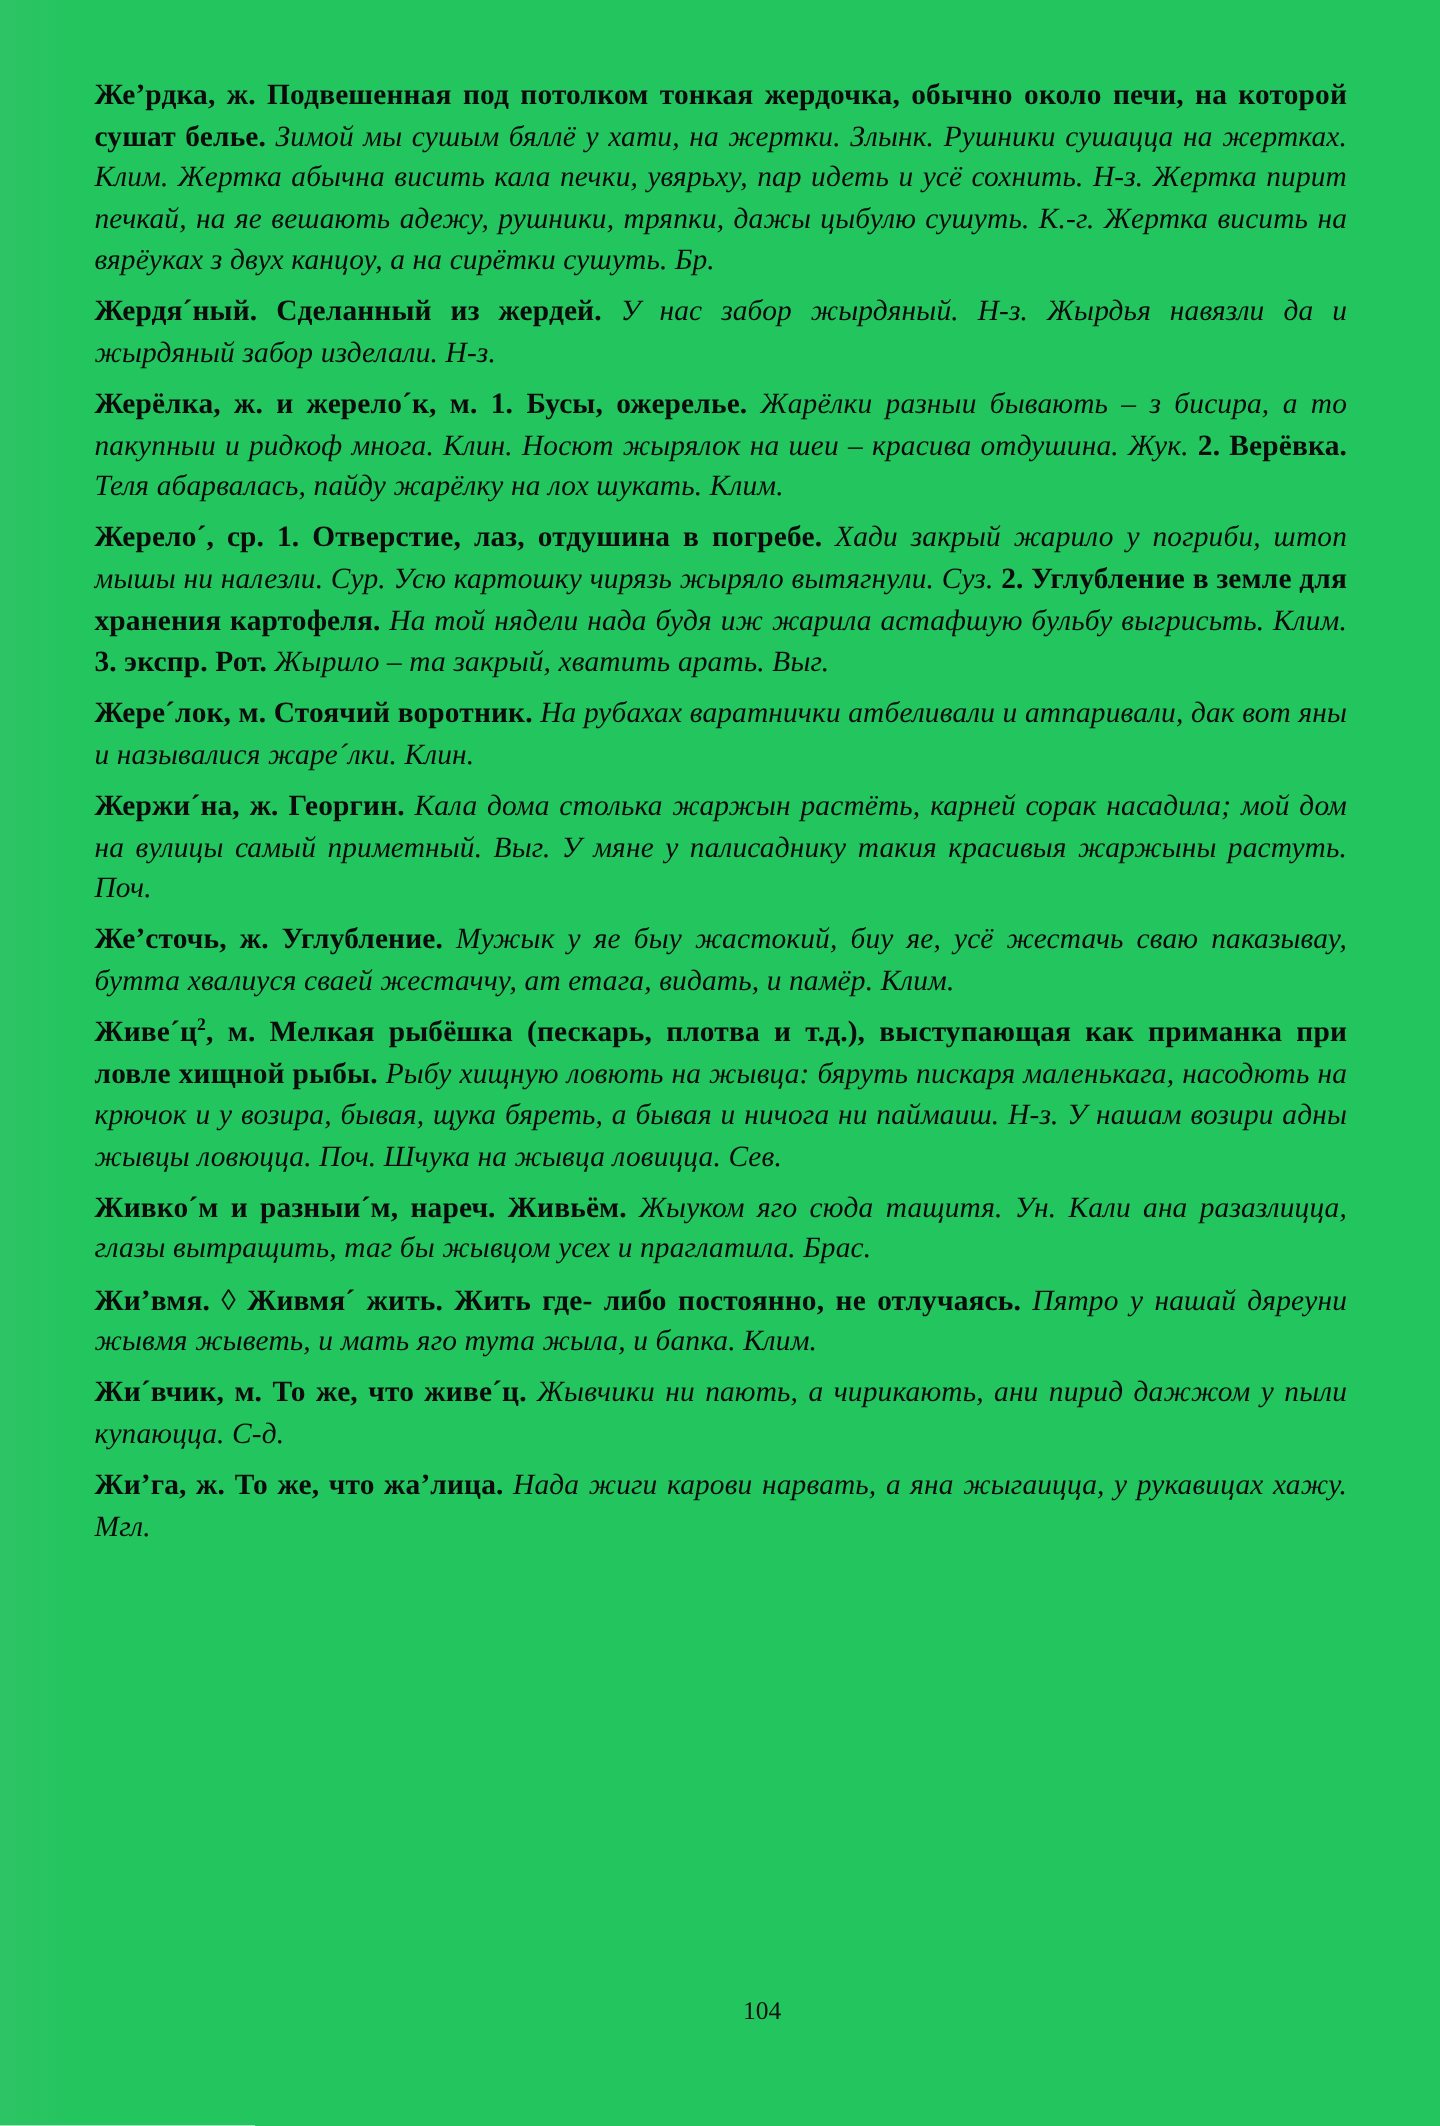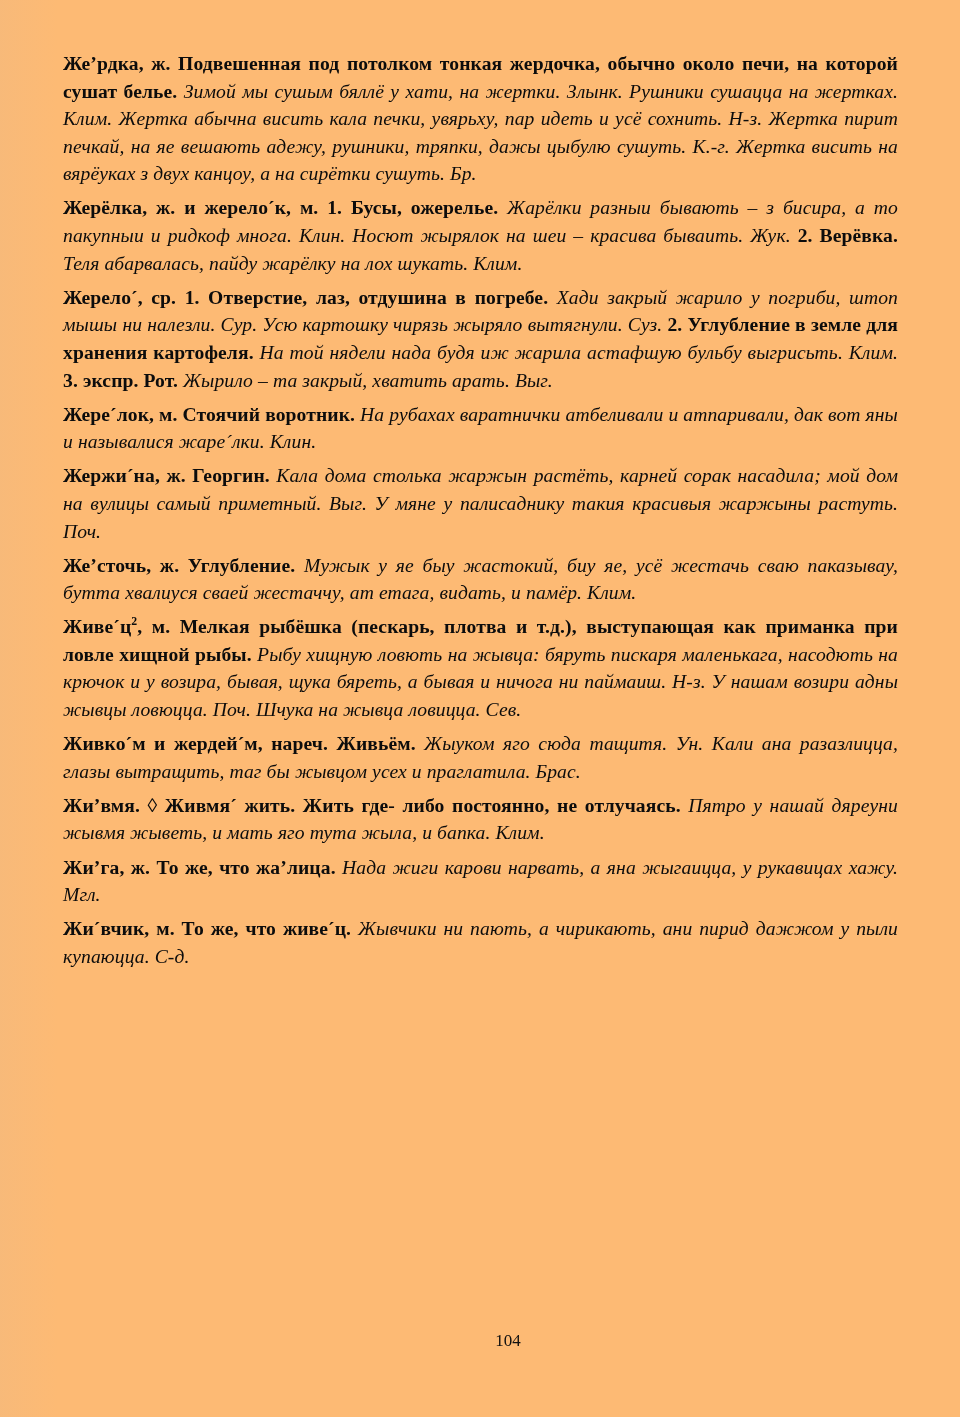--- a/index.html
+++ b/index.html
@@ -5,21 +5,21 @@
   html, body {
     margin: 0;
     padding: 0;
     background: #ffffff;
   }
   .page {
     position: relative;
     width: 960px;
     height: 1417px;
     margin: 0 auto;
-    background: #fdba74;
+    background: #22c55e;
     overflow: hidden;
     font-family: "Liberation Serif", serif;
     color: #0c0c0c;
   }
   
   .scan-noise {
     position: absolute;
     left: 0; top: 0;
     width: 58px; height: 100%;
     background: linear-gradient(90deg, rgba(180,180,180,0.08), rgba(255,255,255,0));
@@ -56,25 +56,26 @@
     margin-left: 28px;
   }
 </style>
 </head>
 <body>
 
 <div class="page">
   <div class="scan-noise"></div>
   <div class="text-block">
       <p class="entry"><span class="seg-b">Же’рдка, ж. Подвешенная под потолком тонкая жердочка, обычно около печи, на которой сушат белье. </span><span class="seg-i">Зимой мы сушым бяллё у хати, на жертки. Злынк. Рушники сушацца на жертках. Клим. Жертка абычна висить кала печки, увярьху, пар идеть и усё сохнить. Н-з. Жертка пирит печкай, на яе вешають адежу, рушники, тряпки, дажы цыбулю сушуть. К.-г. Жертка висить на вярёуках з двух канцоу, а на сирётки сушуть. Бр.</span></p>
-      <p class="entry"><span class="seg-b">Жерёлка, ж. и жерело´к, м. 1. Бусы, ожерелье. </span><span class="seg-i">Жарёлки разныи бывають – з бисира, а то пакупныи и ридкоф многа. Клин. Носют жырялок на шеи – красива бываить. Жук. </span><span class="seg-b">2. Верёвка. </span><span class="seg-i">Теля абарвалась, пайду жарёлку на лох шукать. Клим.</span></p>
+      <p class="entry"><span class="seg-b">Жердя´ный. Сделанный из жердей. </span><span class="seg-i">У нас забор жырдяный. Н-з. Жырдья навязли да и жырдяный забор изделали. Н-з.</span></p>
+      <p class="entry"><span class="seg-b">Жерёлка, ж. и жерело´к, м. 1. Бусы, ожерелье. </span><span class="seg-i">Жарёлки разныи бывають – з бисира, а то пакупныи и ридкоф многа. Клин. Носют жырялок на шеи – красива отдушина. Жук. </span><span class="seg-b">2. Верёвка. </span><span class="seg-i">Теля абарвалась, пайду жарёлку на лох шукать. Клим.</span></p>
       <p class="entry"><span class="seg-b">Жерело´, ср. 1. Отверстие, лаз, отдушина в погребе. </span><span class="seg-i">Хади закрый жарило у погриби, штоп мышы ни налезли. Сур. Усю картошку чирязь жыряло вытягнули. Суз. </span><span class="seg-b">2. Углубление в земле для хранения картофеля. </span><span class="seg-i">На той нядели нада будя иж жарила астафшую бульбу выгрисьть. Клим. </span><span class="seg-b">3. экспр. Рот. </span><span class="seg-i">Жырило – та закрый, хватить арать. Выг.</span></p>
       <p class="entry"><span class="seg-b">Жере´лок, м. Стоячий воротник. </span><span class="seg-i">На рубахах варатнички атбеливали и атпаривали, дак вот яны и называлися жаре´лки. Клин.</span></p>
       <p class="entry"><span class="seg-b">Жержи´на, ж. Георгин. </span><span class="seg-i">Кала дома столька жаржын растёть, карней сорак насадила; мой дом на вулицы самый приметный. Выг. У мяне у палисаднику такия красивыя жаржыны растуть. Поч.</span></p>
       <p class="entry"><span class="seg-b">Же’сточь, ж. Углубление. </span><span class="seg-i">Мужык у яе быу жастокий, биу яе, усё жестачь сваю паказывау, бутта хвалиуся сваей жестаччу, ат етага, видать, и памёр. Клим.</span></p>
       <p class="entry"><span class="seg-b">Живе´ц</span><sup class="seg-b seg-sup">2</sup><span class="seg-b">, м. Мелкая рыбёшка (пескарь, плотва и т.д.), выступающая как приманка при ловле хищной рыбы. </span><span class="seg-i">Рыбу хищную ловють на жывца: бяруть пискаря маленькага, насодють на крючок и у возира, бывая, щука бяреть, а бывая и ничога ни паймаиш. Н-з. У нашам возири адны жывцы ловюцца. Поч. Шчука на жывца ловицца. Сев.</span></p>
-      <p class="entry"><span class="seg-b">Живко´м и жердей´м, нареч. Живьём. </span><span class="seg-i">Жыуком яго сюда тащитя. Ун. Кали ана разазлицца, глазы вытращить, таг бы жывцом усех и праглатила. Брас.</span></p>
+      <p class="entry"><span class="seg-b">Живко´м и разныи´м, нареч. Живьём. </span><span class="seg-i">Жыуком яго сюда тащитя. Ун. Кали ана разазлицца, глазы вытращить, таг бы жывцом усех и праглатила. Брас.</span></p>
       <p class="entry"><span class="seg-b">Жи’вмя. ◊ Живмя´ жить. Жить где- либо постоянно, не отлучаясь. </span><span class="seg-i">Пятро у нашай дяреуни жывмя жыветь, и мать яго тута жыла, и бапка. Клим.</span></p>
+      <p class="entry"><span class="seg-b">Жи´вчик, м. То же, что живе´ц. </span><span class="seg-i">Жывчики ни пають, а чирикають, ани пирид дажжом у пыли купаюцца. С-д.</span></p>
       <p class="entry"><span class="seg-b">Жи’га, ж. То же, что жа’лица. </span><span class="seg-i">Нада жиги карови нарвать, а яна жыгаицца, у рукавицах хажу. Мгл.</span></p>
-      <p class="entry"><span class="seg-b">Жи´вчик, м. То же, что живе´ц. </span><span class="seg-i">Жывчики ни пають, а чирикають, ани пирид дажжом у пыли купаюцца. С-д.</span></p>
     </div>
   <div class="page-number">104</div>
 </div>
 
 </body></html>

